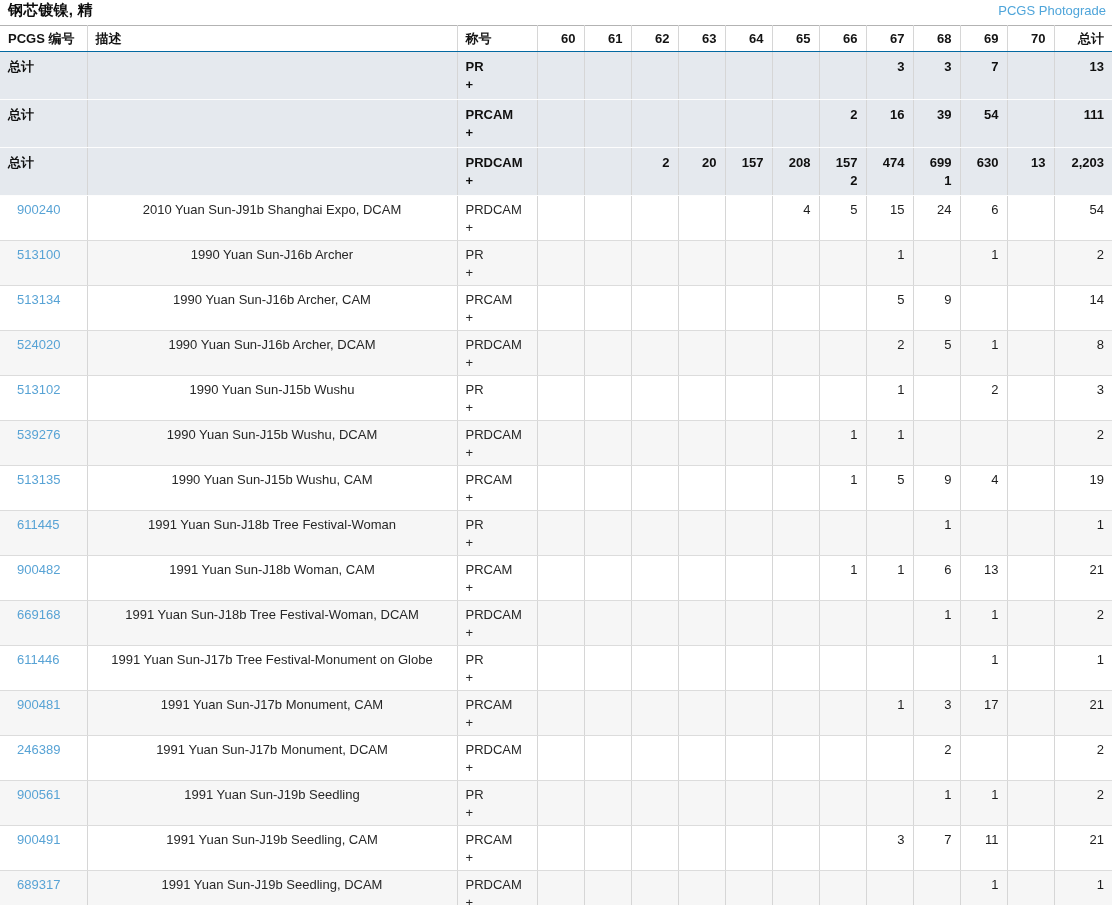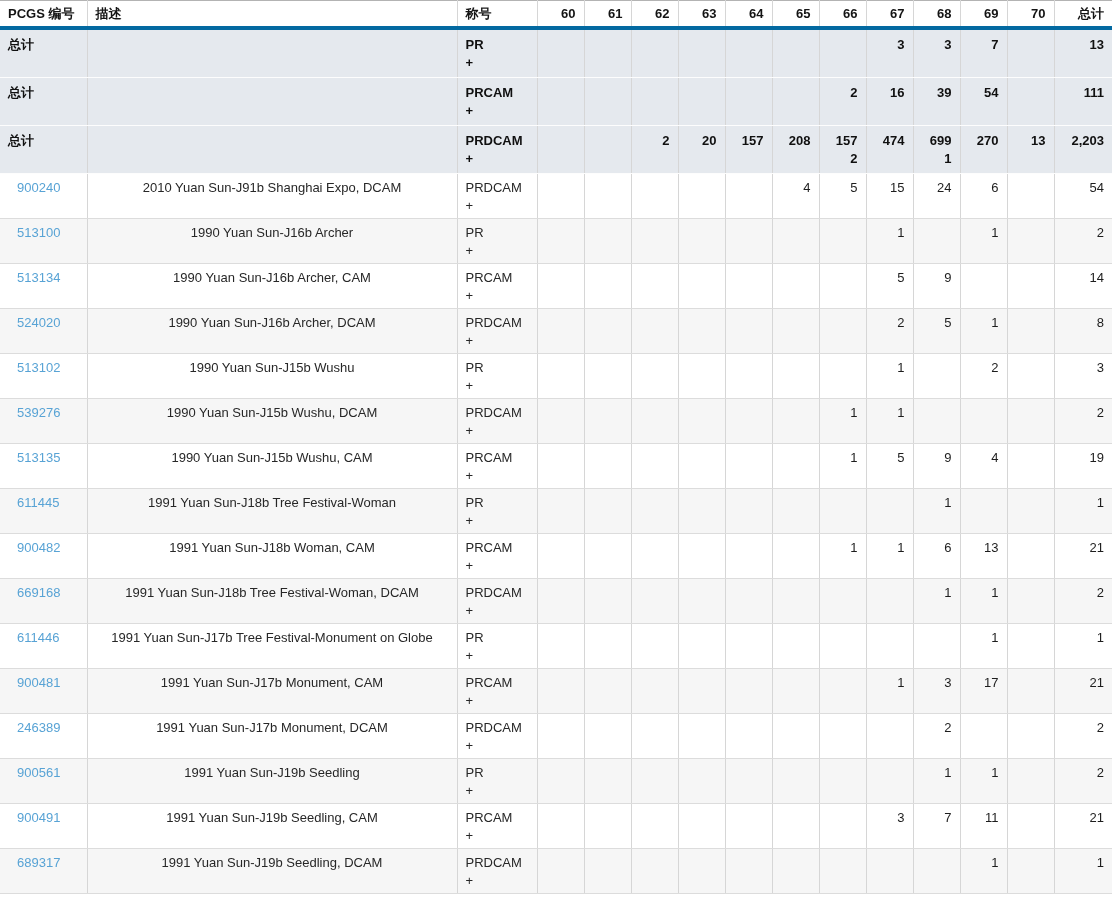--- a/index.html
+++ b/index.html
@@ -7,40 +7,44 @@
   body { font-family:"Liberation Sans","DejaVu Sans",sans-serif; color:#1d1d1d; }
   .page { position:relative; width:1112px; height:905px; overflow:hidden; background:#fff; }
 
   .topbar { position:relative; height:25px; }
   .page-title { position:absolute; left:8px; top:1px; font-size:15px; font-weight:bold; color:#0d0d0d; letter-spacing:0.2px; }
   .photograde-link { position:absolute; right:6px; top:3px; font-size:13px; color:#4fa5da; text-decoration:none; }
 
   table.pop { border-collapse:collapse; table-layout:fixed; width:1112px; border-top:1px solid #b3b3b3; }
   th, td { padding:4px 8px 3px 8px; font-size:13px; line-height:18px; vertical-align:top; border-left:1px solid #d6d6d6; overflow:hidden; white-space:nowrap; }
   th:first-child, td:first-child { border-left:none; }
-  thead th { font-weight:bold; text-align:left; color:#141414; border-bottom:4px solid #0369a1; padding-top:4px; padding-bottom:3px; }
+  thead th { font-weight:bold; text-align:left; color:#141414; border-bottom:1px solid #0369a1; padding-top:4px; padding-bottom:3px; }
   thead th.num { text-align:right;margin-left:20px; }
   tbody td { border-bottom:1px solid #dcdcdc; padding-top:5px; padding-bottom:3px; }
   td.num { text-align:right; }
   td.num div { min-height:18px; }
   td.c-desig div { min-height:18px; }
 
   tbody tr.summary td { background:#e5e9ee; font-weight:bold; border-bottom-color:#fdfdfd; padding-top:6px; padding-bottom:5px; color:#101010; }
   tbody tr.alt td { background:#f6f6f6; }
 
   td.c-pcgs a { color:#58a3d5; text-decoration:none;margin-left:9px; }
   td.c-desc { color:#272727;text-align:center; }
   td.c-desig { color:#272727; }
 
   .watermark { position:absolute; top:862px; right:6px; font-size:25px; font-weight:bold; letter-spacing:0.5px; color:rgba(246,163,92,0.78); z-index:4; pointer-events:none; }
 </style>
 </head>
 <body>
 
 <div class="page">
+  <div class="topbar">
+    <div class="page-title">钢芯镀镍, 精</div>
+    <a class="photograde-link" href="#">PCGS Photograde</a>
+  </div>
 
   <table class="pop">
     <colgroup>
       <col style="width:87px">
       <col style="width:370px">
       <col style="width:80px">
       <col style="width:47px">
         <col style="width:47px">
         <col style="width:47px">
         <col style="width:47px">
@@ -194,21 +198,21 @@
           </td>
           <td class="num">
             <div>474</div>
             <div></div>
           </td>
           <td class="num">
             <div>699</div>
             <div>1</div>
           </td>
           <td class="num">
-            <div>270</div>
+            <div>630</div>
             <div></div>
           </td>
           <td class="num">
             <div>13</div>
             <div></div>
           </td>
           <td class="num">2,203</td>
         </tr>
         <tr class="">
           <td class="c-pcgs"><a href="#">900240</a></td>

